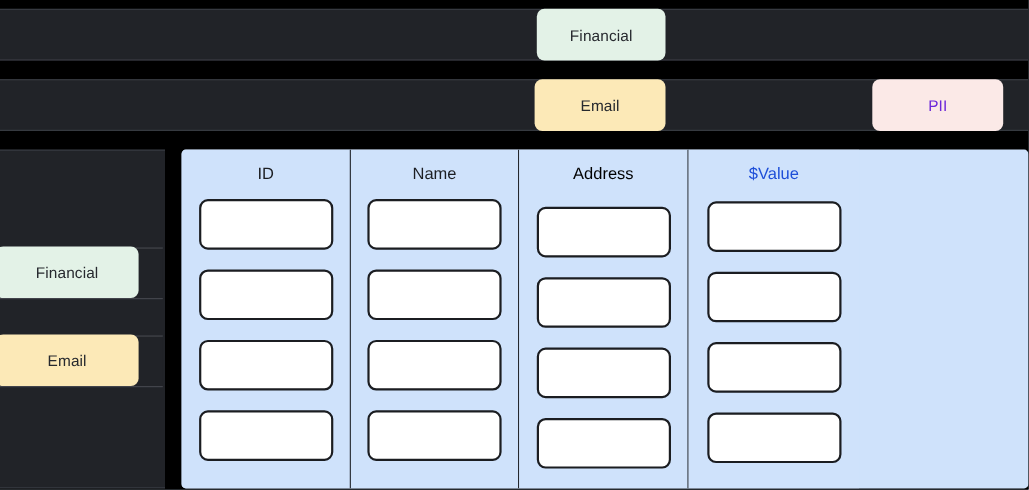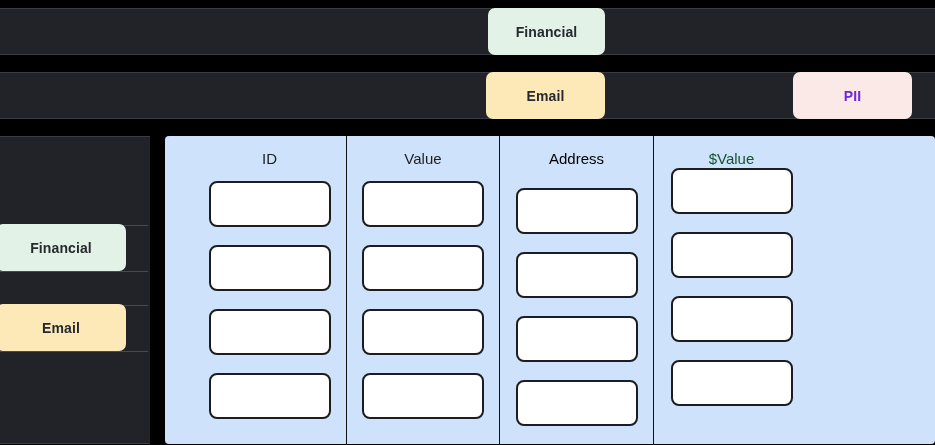--- a/index.html
+++ b/index.html
@@ -36,21 +36,21 @@
 
   
   .chip {
     position: absolute;
     box-sizing: border-box;
     border-radius: 7px;
     display: flex;
     align-items: center;
     justify-content: center;
     font-size: 14px;
-    font-weight: bold;
+    font-weight: normal;
     color: #26292e;
     letter-spacing: 0.1px;
     user-select: none;
   }
 
   
   #sidebar {
     position: absolute;
     background: #212328;
     border-top: 1px solid #3a3d44;
@@ -120,49 +120,49 @@
   <div class="chip" id="chip-pii-top" style="left: 793px; top: 72px; width: 119px; height: 47px; background: rgb(251, 233, 231); color: #6d28d9;">PII</div>
 
   <div id="sidebar" style="left: 0px; top: 136px; width: 150px; height: 308px;">
     <div class="sidebar-slot" id="slot1" style="left: 0px; top: 88px; width: 148px; height: 47px;"></div>
     <div class="sidebar-slot" id="slot2" style="left: 0px; top: 168px; width: 148px; height: 47px;"></div>
   </div>
   <div class="chip" id="chip-fin-side" style="left: -4px; top: 224px; width: 130px; height: 47px; background: rgb(227, 242, 231); color: rgb(38, 41, 46);">Financial</div>
   <div class="chip" id="chip-email-side" style="left: -4px; top: 304px; width: 130px; height: 47px; background: rgb(252, 233, 183); color: rgb(38, 41, 46);">Email</div>
 
   <div id="table" style="left: 165px; top: 136px; width: 770px; height: 308px; background: rgb(207, 226, 251);">
-      <div class="col" style="width: 154px; border-right-color: rgb(17, 19, 23); margin-left: 28px;">
+      <div class="col" style="width: 154px; border-right-color: rgb(17, 19, 23);">
         <div class="col-header" style="height: 45px; line-height: 45px; color: rgb(28, 30, 34);">ID</div>
         <div class="cells">
           <div class="cell" style="width: 122px; height: 46px; background: rgb(255, 255, 255); border-color: rgb(27, 29, 33); margin-bottom: 18px;"></div>
           <div class="cell" style="width: 122px; height: 46px; background: rgb(255, 255, 255); border-color: rgb(27, 29, 33); margin-bottom: 18px;"></div>
           <div class="cell" style="width: 122px; height: 46px; background: rgb(255, 255, 255); border-color: rgb(27, 29, 33); margin-bottom: 18px;"></div>
           <div class="cell" style="width: 122px; height: 46px; background: rgb(255, 255, 255); border-color: rgb(27, 29, 33); margin-bottom: 18px;"></div>
         </div>
       </div>
       <div class="col" style="width: 153px; border-right-color: rgb(17, 19, 23);">
-        <div class="col-header" style="height: 45px; line-height: 45px; color: rgb(28, 30, 34);">Value</div>
+        <div class="col-header" style="height: 45px; line-height: 45px; color: rgb(28, 30, 34);">Name</div>
         <div class="cells">
           <div class="cell" style="width: 122px; height: 46px; background: rgb(255, 255, 255); border-color: rgb(27, 29, 33); margin-bottom: 18px;"></div>
           <div class="cell" style="width: 122px; height: 46px; background: rgb(255, 255, 255); border-color: rgb(27, 29, 33); margin-bottom: 18px;"></div>
           <div class="cell" style="width: 122px; height: 46px; background: rgb(255, 255, 255); border-color: rgb(27, 29, 33); margin-bottom: 18px;"></div>
           <div class="cell" style="width: 122px; height: 46px; background: rgb(255, 255, 255); border-color: rgb(27, 29, 33); margin-bottom: 18px;"></div>
         </div>
       </div>
       <div class="col" style="width: 154px; border-right-color: rgb(17, 19, 23);">
         <div class="col-header" style="height: 56px; line-height: 45px; color: #000000;">Address</div>
         <div class="cells">
           <div class="cell" style="width: 122px; height: 46px; background: rgb(255, 255, 255); border-color: rgb(27, 29, 33); margin-bottom: 18px;"></div>
           <div class="cell" style="width: 122px; height: 46px; background: rgb(255, 255, 255); border-color: rgb(27, 29, 33); margin-bottom: 18px;"></div>
           <div class="cell" style="width: 122px; height: 46px; background: rgb(255, 255, 255); border-color: rgb(27, 29, 33); margin-bottom: 18px;"></div>
           <div class="cell" style="width: 122px; height: 46px; background: rgb(255, 255, 255); border-color: rgb(27, 29, 33); margin-bottom: 18px;"></div>
         </div>
       </div>
       <div class="col" style="width: 155px; border-right-color: rgb(17, 19, 23);">
-        <div class="col-header" style="height: 32px; line-height: 45px; color: #14532d;">$Value</div>
+        <div class="col-header" style="height: 47px; line-height: 45px; color: #1d4ed8;">$Value</div>
         <div class="cells">
           <div class="cell" style="width: 122px; height: 46px; background: rgb(255, 255, 255); border-color: rgb(27, 29, 33); margin-bottom: 18px;"></div>
           <div class="cell" style="width: 122px; height: 46px; background: rgb(255, 255, 255); border-color: rgb(27, 29, 33); margin-bottom: 18px;"></div>
           <div class="cell" style="width: 122px; height: 46px; background: rgb(255, 255, 255); border-color: rgb(27, 29, 33); margin-bottom: 18px;"></div>
           <div class="cell" style="width: 122px; height: 46px; background: rgb(255, 255, 255); border-color: rgb(27, 29, 33); margin-bottom: 18px;"></div>
         </div>
       </div>
     </div>
 
 </div>

